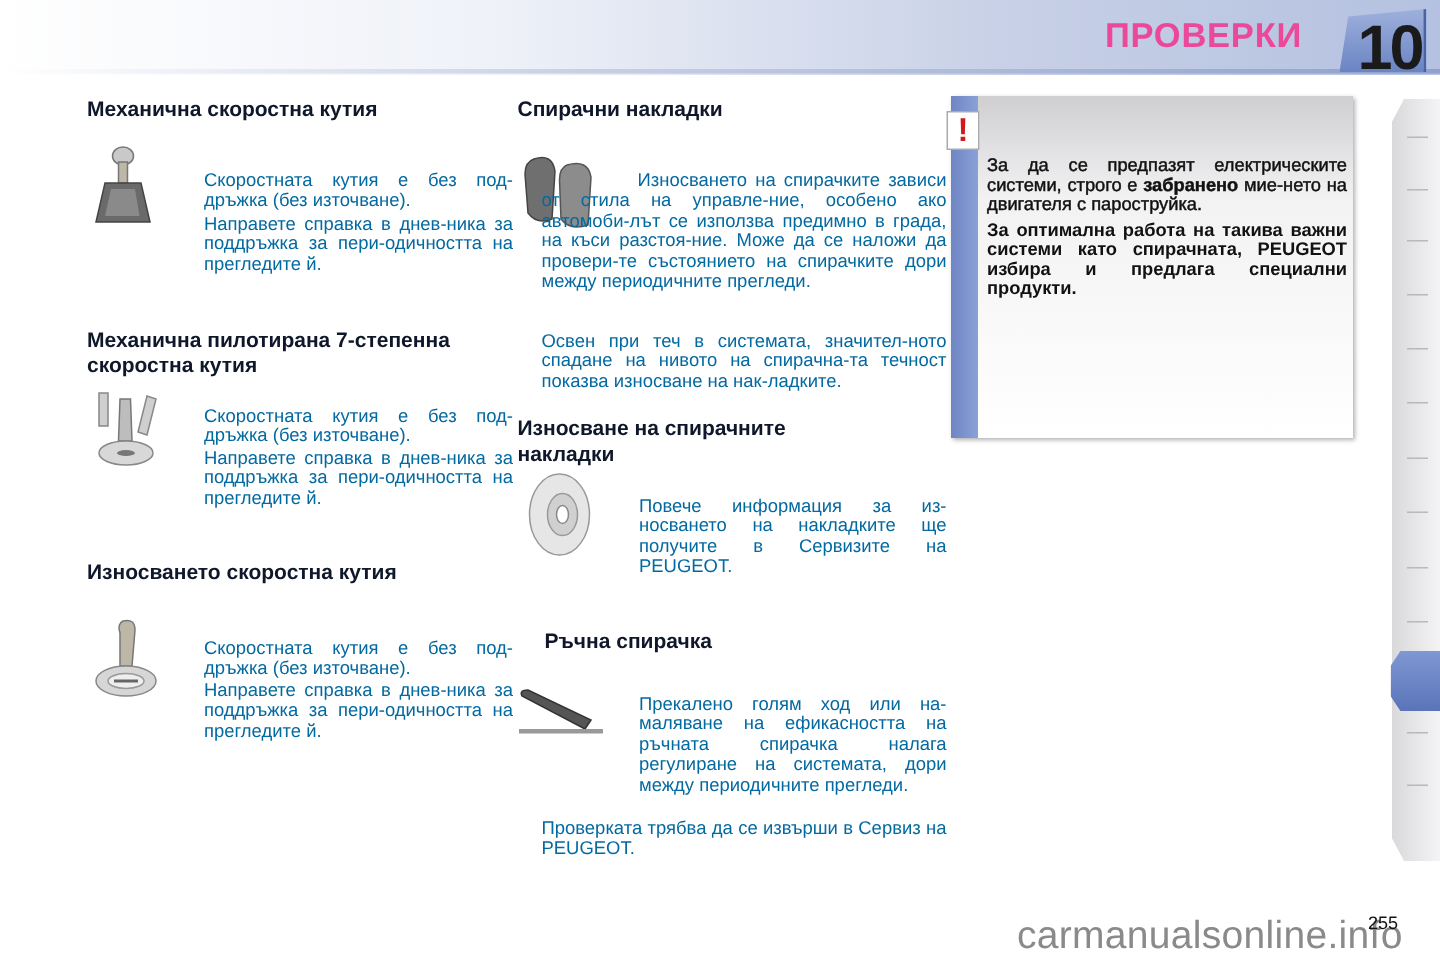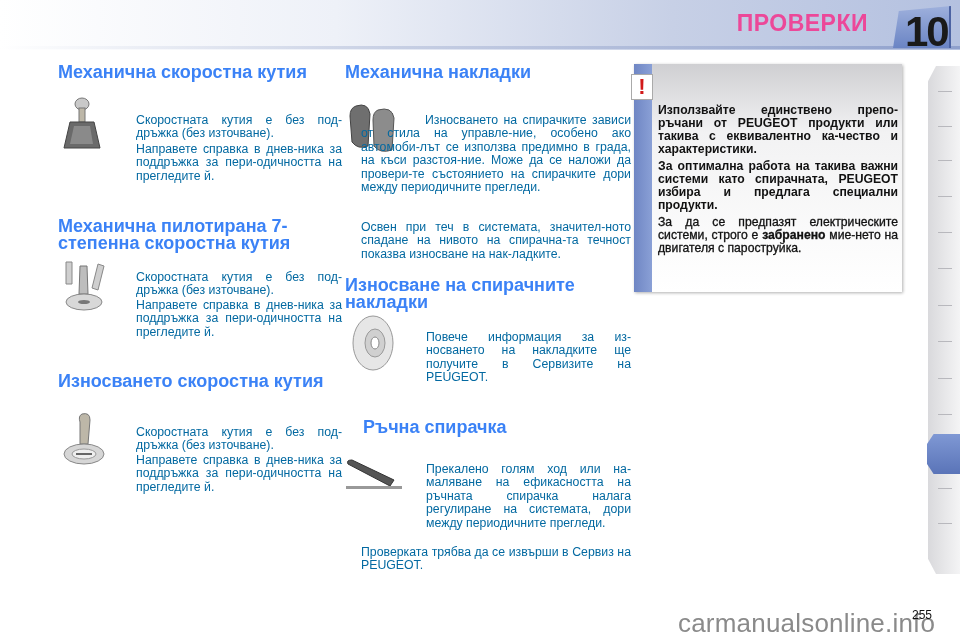--- a/index.html
+++ b/index.html
@@ -25,21 +25,21 @@
     position: absolute; left: 893px; top: 6px; width: 56px; height: 42px;
     background: linear-gradient(180deg, #9eb0dc 0%, #6a84c4 100%);
     clip-path: polygon(10% 12%, 100% 0, 100% 100%, 0 100%);
     border-right: 2px solid #4c63a3;
   }
   .chapter-num {
     position: absolute; left: 905px; top: 8px;
     font-size: 42px; font-weight: bold; color: #1a1a1a; letter-spacing: -2px;
   }
   .sec-title {
-    position: absolute; font-size: 18px; font-weight: bold; line-height: 17px; color: #3b82f6;
+    position: absolute; font-size: 14px; font-weight: bold; line-height: 17px; color: #0f172a;
   }
   .para {
     position: absolute; font-size: 12.3px; line-height: 13.4px; color: #0369a1;
     text-align: justify; margin: 16px;
   }
   .para + .para { }
   .icon-box { position: absolute; }
   .warn-box {
     position: absolute; left: 634px; top: 64px; width: 268px; height: 228px;
     background: linear-gradient(180deg, #cfcfd2 0%, #f2f2f3 30%, #ffffff 100%);
@@ -114,21 +114,21 @@
   <svg width="50" height="60" viewBox="0 0 50 60">
     <path d="M22 4 Q30 2 30 10 L28 34 L20 34 L20 12 Q18 6 22 4 Z" fill="#bdb7a8" stroke="#777"></path>
     <ellipse cx="24" cy="44" rx="20" ry="10" fill="#d6d6d6" stroke="#888"></ellipse>
     <ellipse cx="24" cy="44" rx="12" ry="5" fill="#eee" stroke="#999"></ellipse>
     <rect x="16" y="43" width="16" height="2" fill="#666"></rect>
   </svg>
 </div>
 <p class="para" style="left:120px; top:410px; width:206px;">Скоростната кутия е без под-дръжка (без източване).</p>
 <p class="para" style="left:120px; top:438px; width:206px;">Направете справка в днев-ника за поддръжка за пери-одичността на прегледите й.</p>
 
-<div class="sec-title" style="left:345px; top:64px;">Механична накладки</div>
+<div class="sec-title" style="left:345px; top:64px;">Спирачни накладки</div>
 <div class="icon-box" style="left:346px; top:100px;">
   <svg width="56" height="56" viewBox="0 0 56 56">
     <path d="M10 6 Q22 2 24 14 L22 46 Q12 50 6 42 L4 16 Q4 8 10 6 Z" fill="#6f6f6f" stroke="#444"></path>
     <path d="M32 10 Q46 6 48 18 L46 50 Q34 54 28 46 L27 20 Q27 12 32 10 Z" fill="#8c8c8c" stroke="#555"></path>
   </svg>
 </div>
 <p class="para" style="left:345px; top:98px; width:270px; text-indent:64px;">Износването на спирачките зависи от стила на управле-ние, особено ако автомоби-лът се използва предимно в града, на къси разстоя-ние. Може да се наложи да провери-те състоянието на спирачките дори между периодичните прегледи.</p>
 <p class="para" style="left:345px; top:205px; width:270px;">Освен при теч в системата, значител-ното спадане на нивото на спирачна-та течност показва износване на нак-ладките.</p>
 
 <div class="sec-title" style="left:345px; top:277px; width:240px;">Износване на спирачните накладки</div>
@@ -148,23 +148,22 @@
     <rect x="2" y="30" width="56" height="3" fill="#999"></rect>
   </svg>
 </div>
 <p class="para" style="left:410px; top:447px; width:205px;">Прекалено голям ход или на-маляване на ефикасността на ръчната спирачка налага регулиране на системата, дори между периодичните прегледи.</p>
 <p class="para" style="left:345px; top:530px; width:270px;">Проверката трябва да се извърши в Сервиз на PEUGEOT.</p>
 
 <div class="warn-box">
   <div class="warn-stripe"></div>
   <div class="warn-icon">!</div>
   <div class="warn-text">
-    <p>Използвайте единствено препо-ръчани от PEUGEOT продукти или такива с еквивалентно ка-чество и характеристики.</p>
+    <p style="font-weight:normal; -webkit-text-stroke:0.3px #111;"><span>За да се предпазят електрическите системи, строго е </span><b>забранено</b><span> мие-нето на двигателя с пароструйка.</span></p>
     <p>За оптимална работа на такива важни системи като спирачната, PEUGEOT избира и предлага специални продукти.</p>
-    <p style="font-weight:normal; -webkit-text-stroke:0.3px #111;"><span>За да се предпазят електрическите системи, строго е </span><b>забранено</b><span> мие-нето на двигателя с пароструйка.</span></p>
   </div>
 </div>
 
 <div class="side-tabs"></div>
 <div class="side-tick" style="top:91px;"></div>
 <div class="side-tick" style="top:126px;"></div>
 <div class="side-tick" style="top:160px;"></div>
 <div class="side-tick" style="top:196px;"></div>
 <div class="side-tick" style="top:232px;"></div>
 <div class="side-tick" style="top:268px;"></div>

